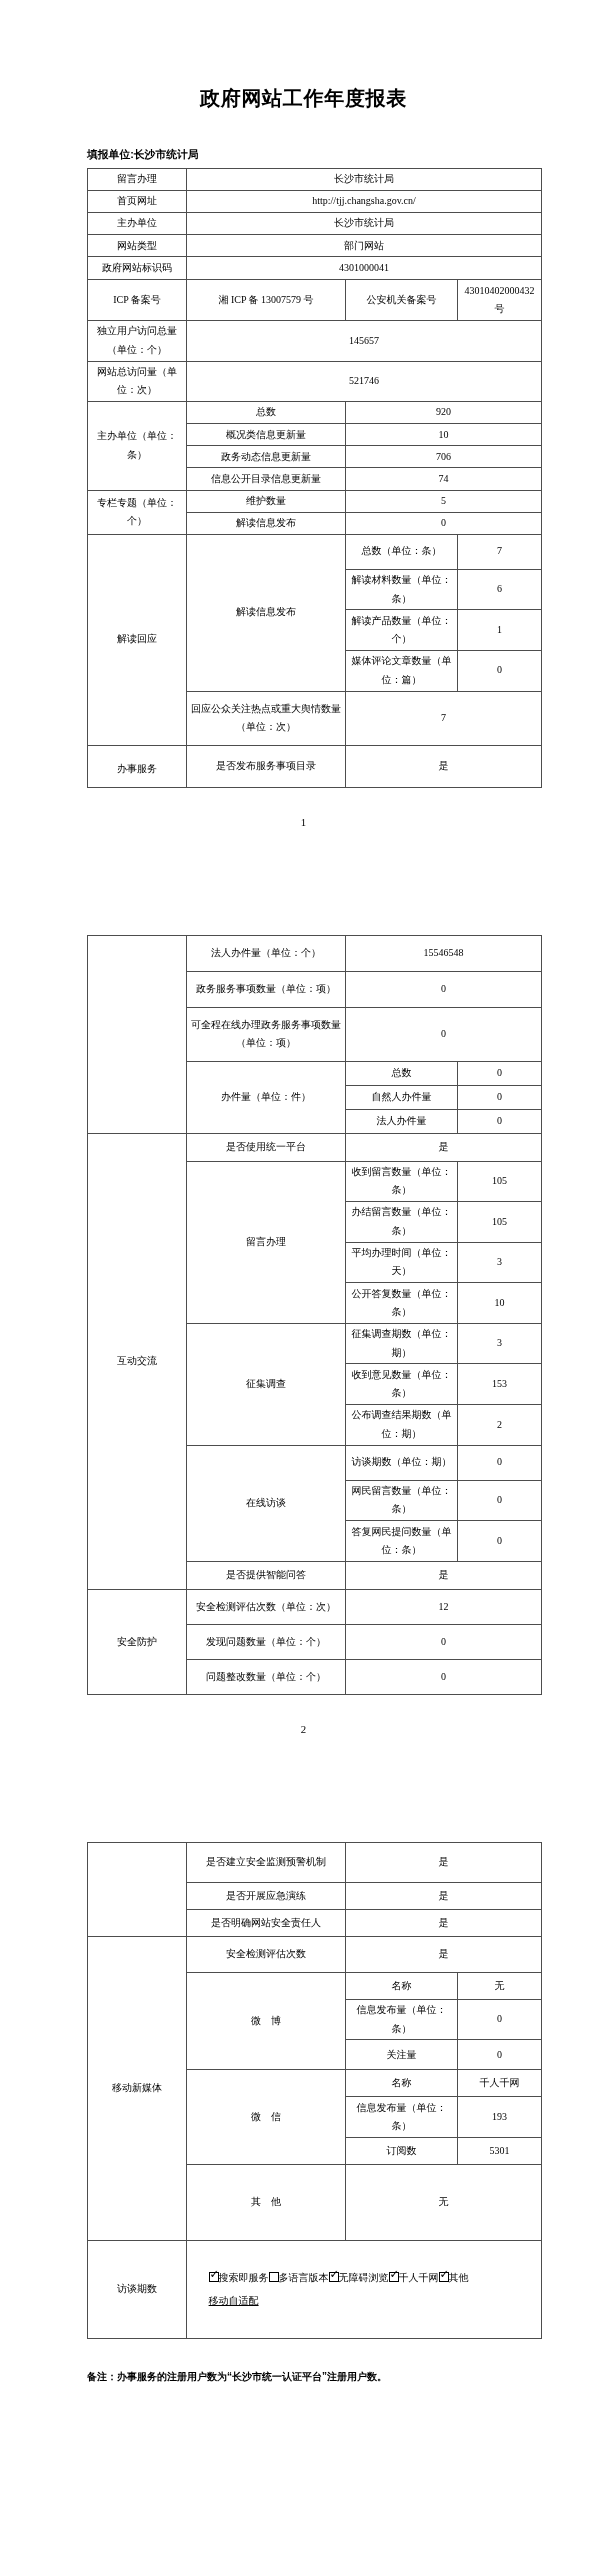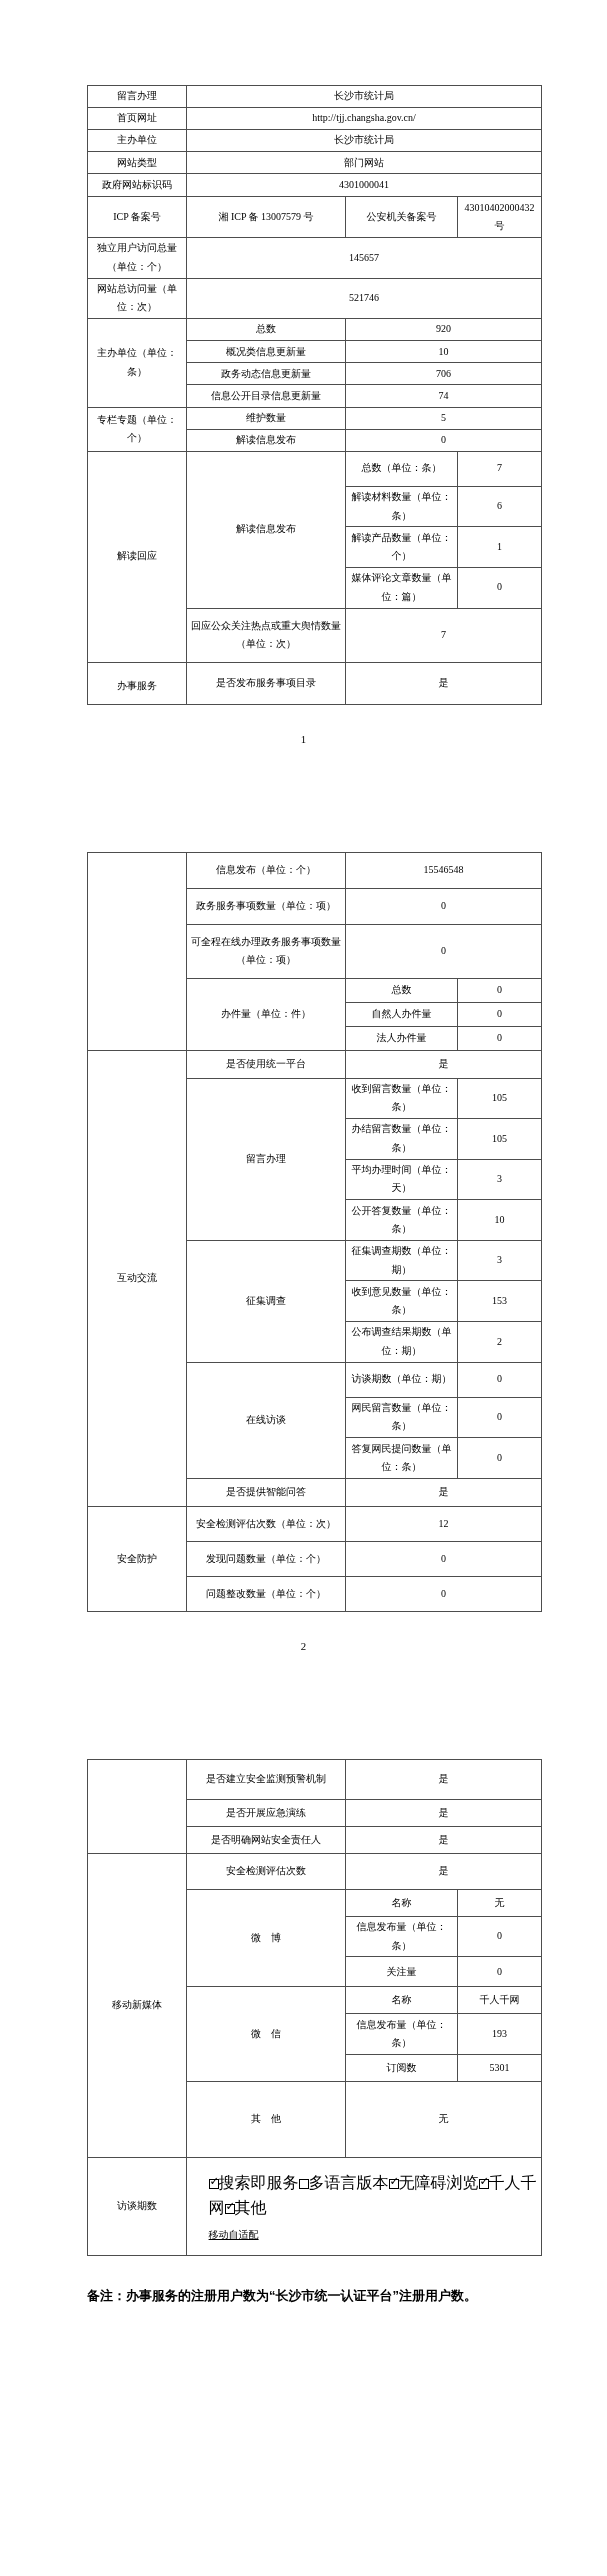--- a/index.html
+++ b/index.html
@@ -12,36 +12,38 @@
           font-weight:bold;font-size:10.8px;}
   table.t{border-collapse:collapse;margin-left:87px;width:454px;table-layout:fixed;
           border:1.3px solid #4d4d4d;}
   .t td{border:0.7px solid #4d4d4d;text-align:center;vertical-align:middle;
         font-size:10px;line-height:1.85;padding:1.3px 2.7px;overflow:hidden;}
   .t col.c1{width:99px}.t col.c2{width:159px}.t col.c3{width:112px}.t col.c4{width:84px}
   tr.sec td{border-top:1.3px solid #4d4d4d;}
   td.blabel{vertical-align:bottom;padding-bottom:8px;}
   td.innov{text-align:left;padding-left:21.6px;}
   .cbline{font-size:0;line-height:1;margin-bottom:6.7px;}
-  .cblabel{font-size:16px;line-height:1.6;}
+  .cblabel{font-size:10px;line-height:1.6;}
   .cb{display:inline-block;width:8px;height:8px;border:1.3px solid #000;
       position:relative;vertical-align:-1.3px;background:#fff;}
   .cb[data-checked="true"]::after{content:"✓";position:absolute;left:0px;top:-4px;
       font-size:11.5px;font-weight:bold;font-family:"DejaVu Sans",sans-serif;}
   .otherline{font-size:10px;text-decoration:underline;line-height:1.6;}
   .pagenum{text-align:center;font-size:10.8px;margin-top:28px;}
   .gap{height:107px;}
   .note{margin:31px 0 0 87px;font-family:"Liberation Sans","DejaVu Sans",sans-serif;
-        font-weight:bold;font-size:13px;}
+        font-weight:bold;font-size:10px;}
 </style>
 </head>
 <body>
 
 <div class="doc">
 
+  <h1 class="title">政府网站工作年度报表</h1>
+  <div class="filler">填报单位:长沙市统计局</div>
 
   <table class="t">
     <colgroup>
         <col class="c1">
         <col class="c2">
         <col class="c3">
         <col class="c4">
       </colgroup>
     <tbody>
         <tr style="height:22px">
@@ -140,21 +142,21 @@
   <table class="t">
     <colgroup>
         <col class="c1">
         <col class="c2">
         <col class="c3">
         <col class="c4">
       </colgroup>
     <tbody>
         <tr style="height:36px">
       <td rowspan="6"></td>
-      <td>信息发布（单位：个）</td>
+      <td>法人办件量（单位：个）</td>
       <td colspan="2">15546548</td>
     </tr>
     <tr style="height:36px">
       <td>政务服务事项数量（单位：项）</td>
       <td colspan="2">0</td>
     </tr>
     <tr style="height:54px">
       <td>可全程在线办理政务服务事项数量（单位：项）</td>
       <td colspan="2">0</td>
     </tr>

